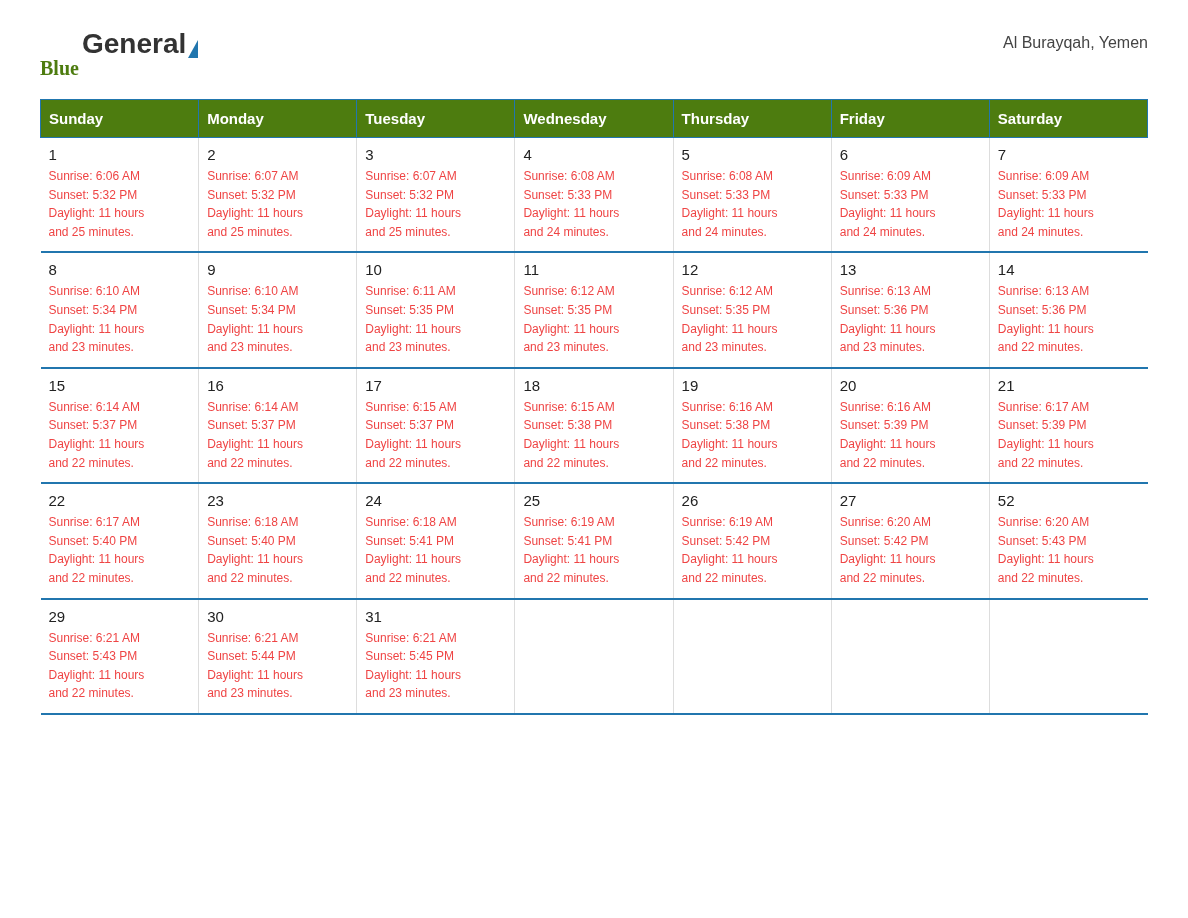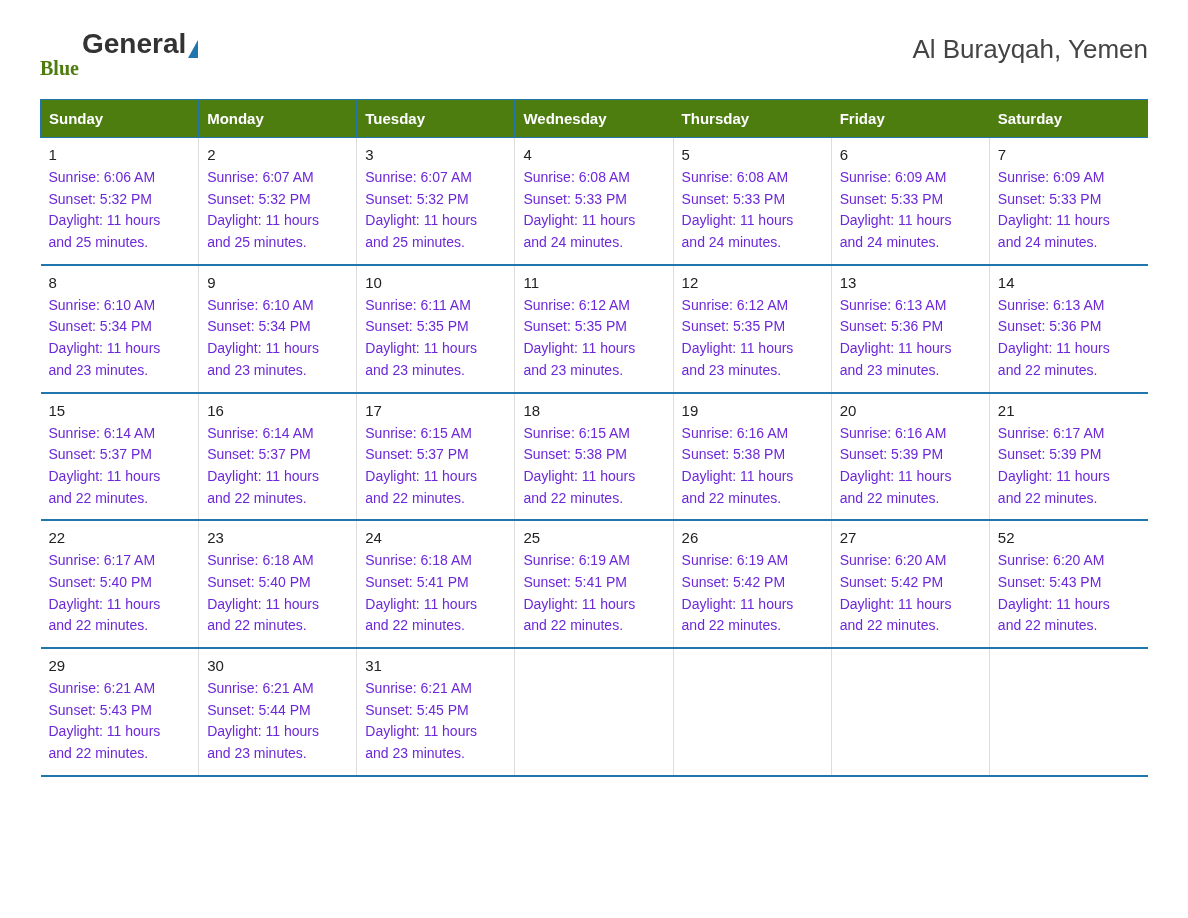--- a/index.html
+++ b/index.html
@@ -46,21 +46,21 @@
     .header-right {
       text-align: right;
     }
     .month-title {
       font-size: 52px;
       font-weight: normal;
       color: #222;
       line-height: 1.1;
     }
     .location {
-      font-size: 26px;
+      font-size: 16px;
       color: #444;
       margin-top: 4px;
       text-align: center;
     }
     table {
       width: 100%;
       border-collapse: collapse;
       table-layout: fixed;
     }
     thead tr {
@@ -88,23 +88,23 @@
     tbody td:last-child {
       border-right: none;
     }
     .day-number {
       font-size: 15px;
       font-weight: normal;
       color: #222;
       margin-bottom: 4px;
     }
     .day-info {
-      font-size: 14px;
+      font-size: 12px;
       line-height: 1.55;
-      color: #6d28d9;
+      color: #ef4444;
     }
   </style>
 </head>
 <body>
 
 <div class="header">
   <div class="logo">
     <div style="display:flex; align-items:flex-end;margin-left:42px;">
       <span class="logo-general">General</span>
       <span class="logo-triangle"></span>

